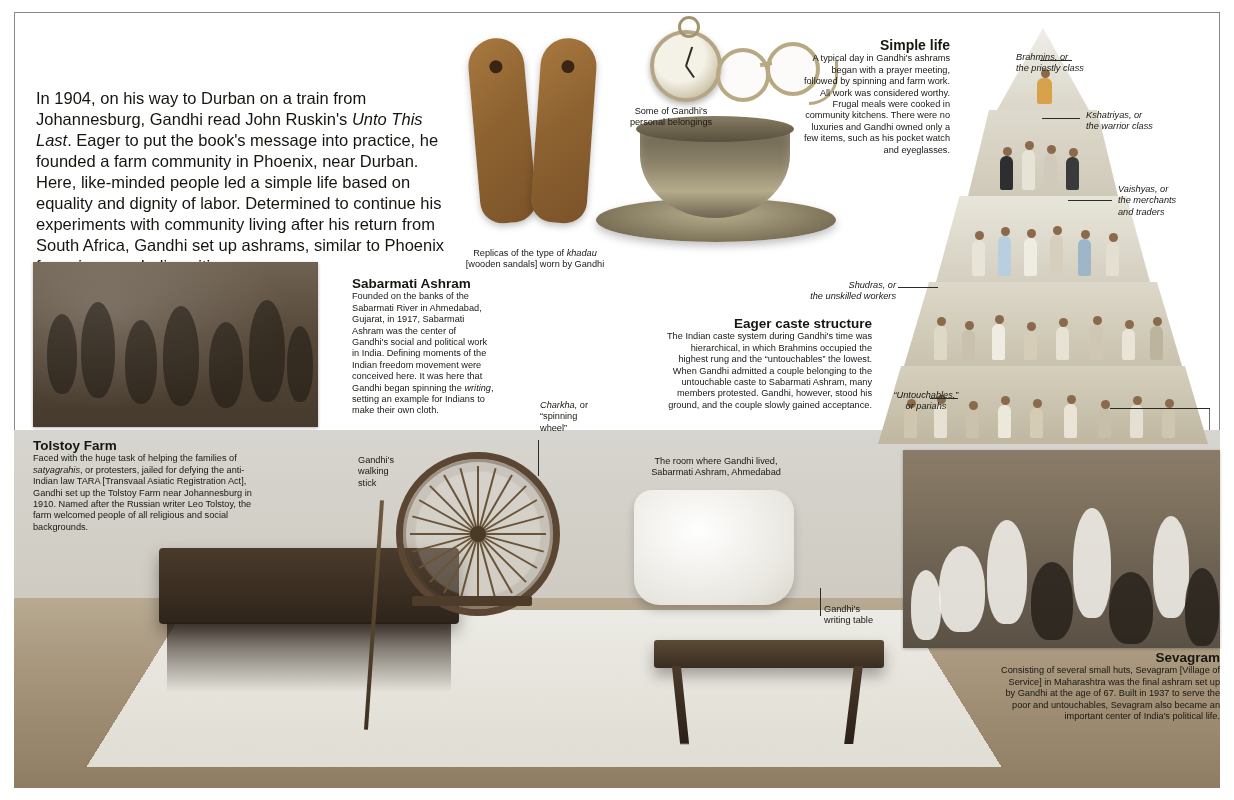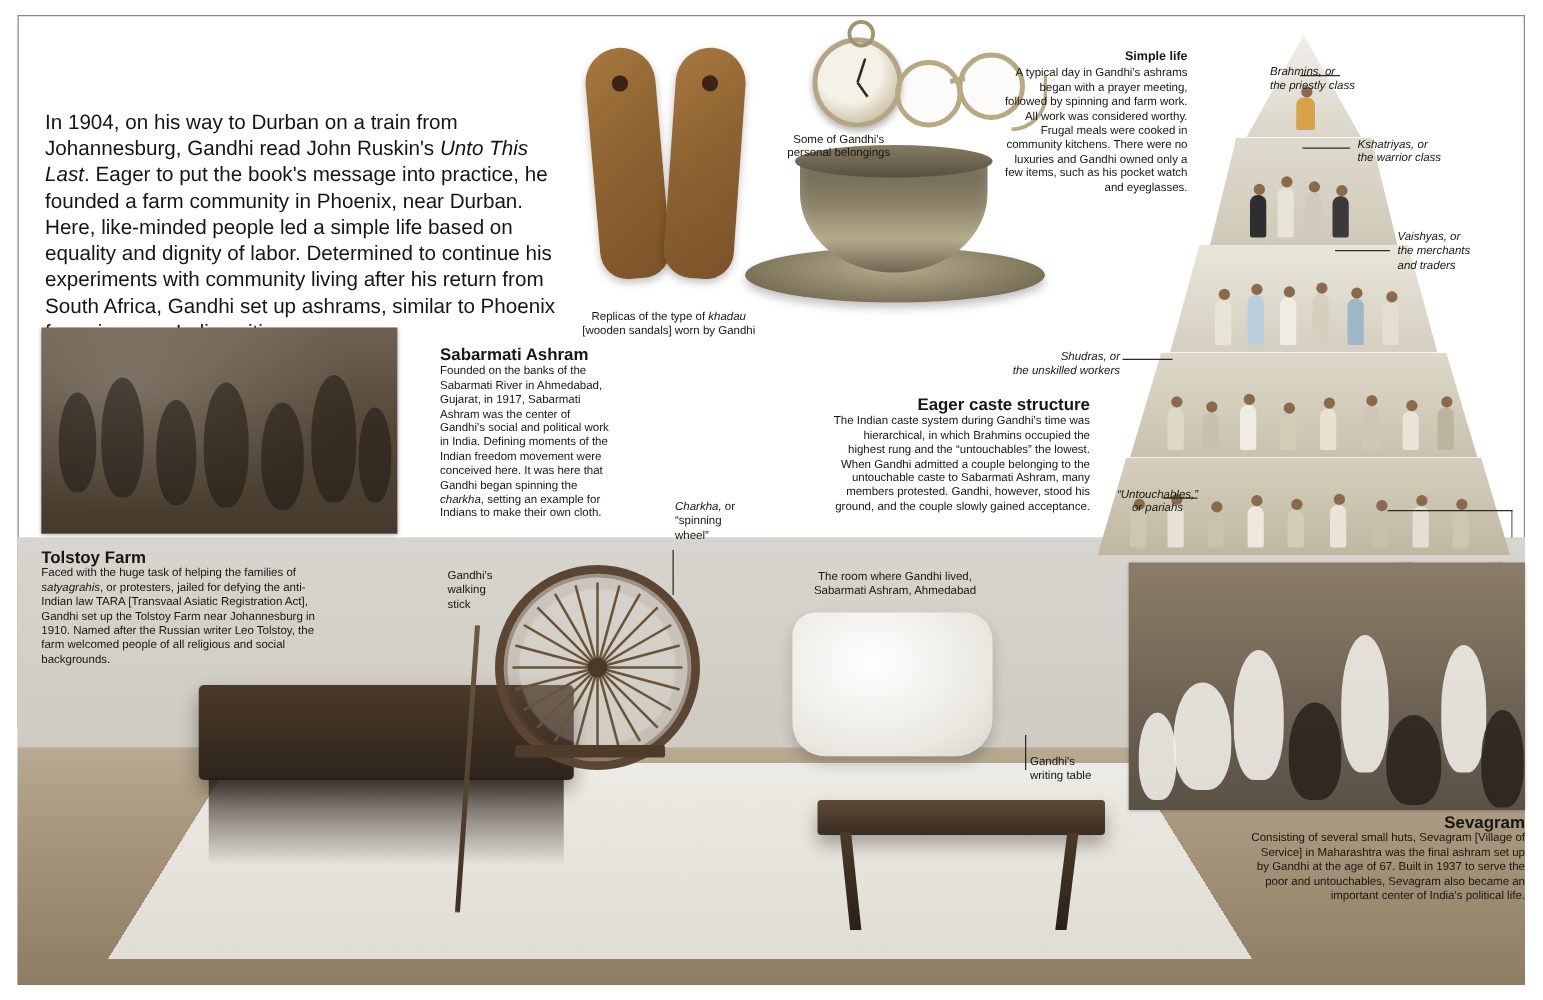--- a/index.html
+++ b/index.html
@@ -324,21 +324,21 @@
   .intro em { font-style: italic; }
 
   .cap {
     position: absolute;
     font-size: 9.2px;
     line-height: 11.4px;
     color: #171712;
   }
   .cap i { font-style: italic; }
   .cap-title {
-    font-size: 10px;
+    font-size: 14px;
     font-weight: bold;
     display: block;
     margin-bottom: 2px;
   }
   .cap-title.lg { font-size: 13.5px; }
   .cap.center { text-align: center; }
   .cap.right { text-align: right; }
   .cap.italic { font-style: italic; }
 
   .leader {
@@ -556,21 +556,21 @@
   <div class="cap italic center" style="left:876px; top:390px; width:100px;">“Untouchables,”<br>or pariahs</div>
   <div class="cap" style="left:1114px; top:412px; width:110px; font-size:9.5px;margin-top:37px;">Indian caste pyramid</div>
 
   <div class="cap right" style="left:666px; top:318px; width:206px;">
     <span class="cap-title lg">Eager caste structure</span>
     <span>The Indian caste system during Gandhi's time was hierarchical, in which Brahmins occupied the highest rung and the “untouchables” the lowest. When Gandhi admitted a couple belonging to the untouchable caste to Sabarmati Ashram, many members protested. Gandhi, however, stood his ground, and the couple slowly gained acceptance.</span>
   </div>
 
   <div class="cap" style="left:352px; top:278px; width:142px;">
     <span class="cap-title lg">Sabarmati Ashram</span>
-    <span>Founded on the banks of the Sabarmati River in Ahmedabad, Gujarat, in 1917, Sabarmati Ashram was the center of Gandhi's social and political work in India. Defining moments of the Indian freedom movement were conceived here. It was here that Gandhi began spinning the <i>charkha</i>, setting an example for Indians to make their own cloth.</span>
+    <span>Founded on the banks of the Sabarmati River in Ahmedabad, Gujarat, in 1917, Sabarmati Ashram was the center of Gandhi's social and political work in India. Defining moments of the Indian freedom movement were conceived here. It was here that Gandhi began spinning the <i>writing</i>, setting an example for Indians to make their own cloth.</span>
   </div>
 
   <div class="tolstoy-photo">
     <div class="blob" style="left:14px; top:52px; width:30px; height:80px;"></div>
     <div class="blob" style="left:48px; top:40px; width:34px; height:96px;"></div>
     <div class="blob" style="left:92px; top:58px; width:32px; height:84px;"></div>
     <div class="blob" style="left:130px; top:44px; width:36px; height:100px;"></div>
     <div class="blob" style="left:176px; top:60px; width:34px; height:86px;"></div>
     <div class="blob" style="left:216px; top:38px; width:36px; height:102px;"></div>
     <div class="blob" style="left:254px; top:64px; width:26px; height:76px;"></div>

